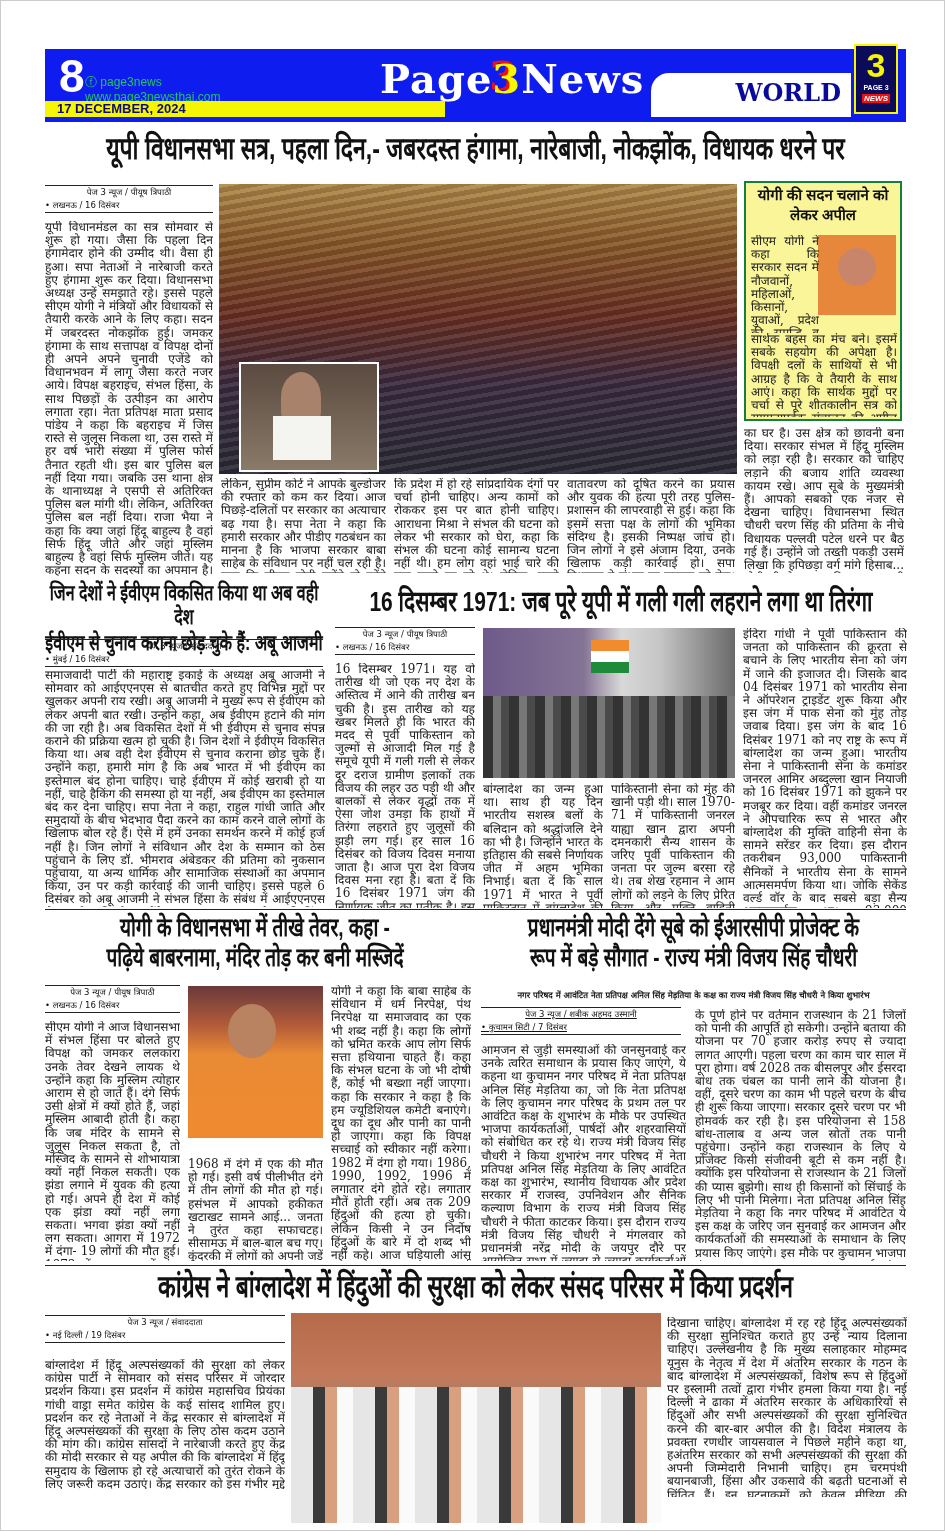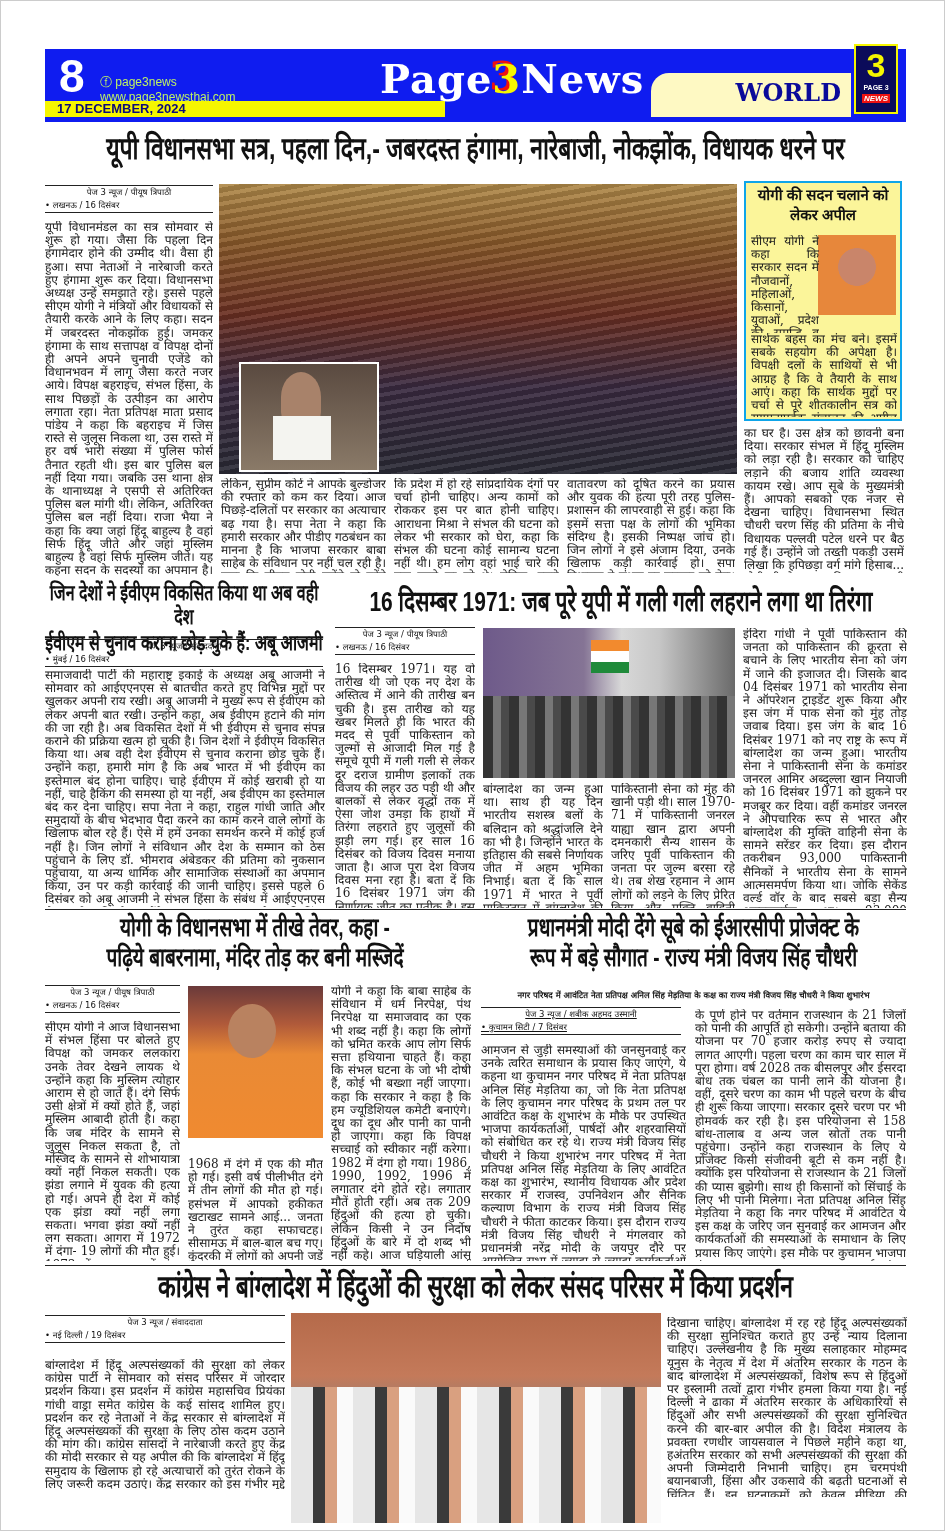--- a/index.html
+++ b/index.html
@@ -1,39 +1,39 @@
 <!DOCTYPE html>
 <html><head>
 <meta charset="utf-8">
 <style>
 *{box-sizing:border-box;margin:0;padding:0}
 body{width:945px;height:1531px;background:#fff;font-family:"DejaVu Sans",sans-serif;color:#111;position:relative;overflow:hidden;border:1px solid #ccc}
 .masthead{position:absolute;left:44px;top:48px;width:861px;height:68px;background:#0f1cf0}
 .pgnum{position:absolute;left:14px;top:4px;font:bold 46px "Liberation Sans",sans-serif;color:#fff;line-height:46px}
-.social{position:absolute;left:55px;top:26px;font:12px "Liberation Sans",sans-serif;color:#bef264;line-height:15px}
+.social{position:absolute;left:40px;top:26px;font:12px "Liberation Sans",sans-serif;color:#22c55e;line-height:15px}
 .datebar{position:absolute;left:0;top:52px;width:400px;height:16px;background:#f6f600;font:bold 13px "Liberation Sans",sans-serif;color:#0a0a7a;padding-left:12px;line-height:16px}
 .logo{position:absolute;left:335px;top:6px;font:bold 40px "DejaVu Serif",serif;color:#fff;letter-spacing:1px}
 .logo .three{color:#f6f600;text-shadow:-3px -3px 0 #e11}
-.worldtab{position:absolute;right:55px;top:24px;width:200px;height:44px;background:#fef9c3;border-top-left-radius:18px}
+.worldtab{position:absolute;right:55px;top:24px;width:200px;height:44px;background:#ffffff;border-top-left-radius:18px}
 .worldtab span{position:absolute;right:10px;top:5px;font:bold 24px "DejaVu Serif",serif;color:#0a0a9a}
 .badge3{position:absolute;right:8px;top:-5px;width:44px;height:70px;background:#0b0b5a;border:2px solid #f6f600;text-align:center;color:#f6f600;font:bold 34px "Liberation Sans",sans-serif;line-height:38px}
 .badge3 small{display:block;font-size:7px;color:#fff;line-height:8px}
 .badge3 i{display:block;font:bold 8px "Liberation Sans",sans-serif;color:#fff;background:#e11;margin:2px 6px;font-style:italic}
 .blueline{position:absolute;left:44px;top:116px;width:861px;height:5px;background:#0f1cf0}
 .hl{position:absolute;font-family:"Liberation Sans",sans-serif;font-weight:bold;color:#111;text-align:center;line-height:1.15;transform:scaleY(1.35);transform-origin:top}
 .by{position:absolute;font-size:8.5px;line-height:13px}
 .by .line{border-top:1.5px solid #222}
 .col{position:absolute;font-family:"DejaVu Serif",serif;font-size:12px;line-height:13.2px;text-align:justify;color:#1a1a1a;overflow:hidden}
 .photo{position:absolute;overflow:hidden}
 .assembly{background:linear-gradient(180deg,#b08a4a 0%,#8a5a2a 20%,#6a2f22 45%,#3a2a40 70%,#2a2a35 100%)}
 .assembly .rows{position:absolute;inset:0;background:repeating-linear-gradient(170deg,rgba(255,255,255,.08) 0 4px,rgba(0,0,0,.12) 4px 9px)}
 .inset{position:absolute;left:20px;top:178px;width:140px;height:110px;background:linear-gradient(180deg,#5a4a40,#8a7a68);border:2px solid #fff}
 .inset .person{position:absolute;left:40px;top:8px;width:40px;height:50px;border-radius:50% 50% 20% 20%;background:#a8826a}
 .inset .sign{position:absolute;left:32px;top:52px;width:58px;height:44px;background:#f4f4f0}
-.yellowbox{position:absolute;left:743px;top:180px;width:158px;height:240px;background:#fbf59a;border:2px solid #0ea5e9}
+.yellowbox{position:absolute;left:743px;top:180px;width:158px;height:240px;background:#fbf59a;border:2px solid #15803d}
 .yb-title{text-align:center;font:bold 15px "Liberation Sans",sans-serif;line-height:20px;margin-top:2px}
 .yogi-face{position:absolute;right:4px;top:52px;width:78px;height:80px;background:radial-gradient(circle at 50% 40%,#c9856a 0 30%,#e7873b 31% 100%)}
 .war{background:linear-gradient(90deg,#6e5a8a 0%,#857495 40%,#d8d8d8 55%,#c6c6c6 70%,#6a6a6a 100%)}
 .war .soldiers{position:absolute;left:0;right:0;bottom:0;height:55%;background:repeating-linear-gradient(90deg,#333 0 10px,#777 10px 18px,#4a4a4a 18px 26px)}
 .flag{position:absolute;left:108px;top:12px;width:38px;height:33px}
 .flag div{height:11px}
 .yogi2{background:linear-gradient(180deg,#6a3a3a 0%,#b05a3a 25%,#e98a35 45%,#f08a30 100%)}
 .yogi2 .head{position:absolute;left:40px;top:18px;width:48px;height:54px;border-radius:50%;background:#b98260}
 .congress{background:linear-gradient(180deg,#b56a4a 0%,#c47a5a 30%,#808080 55%,#5a5a5a 100%)}
 .congress .crowd{position:absolute;left:0;right:0;bottom:0;height:65%;background:repeating-linear-gradient(90deg,#e6e6e6 0 22px,#3a3a3a 22px 34px,#d9a080 34px 46px,#fafafa 46px 62px)}

